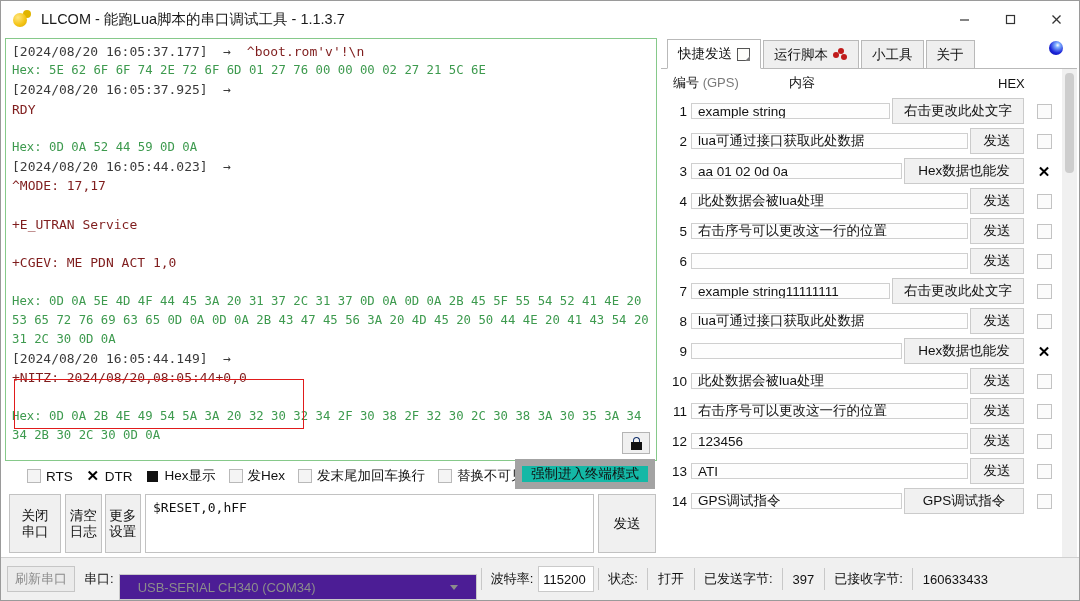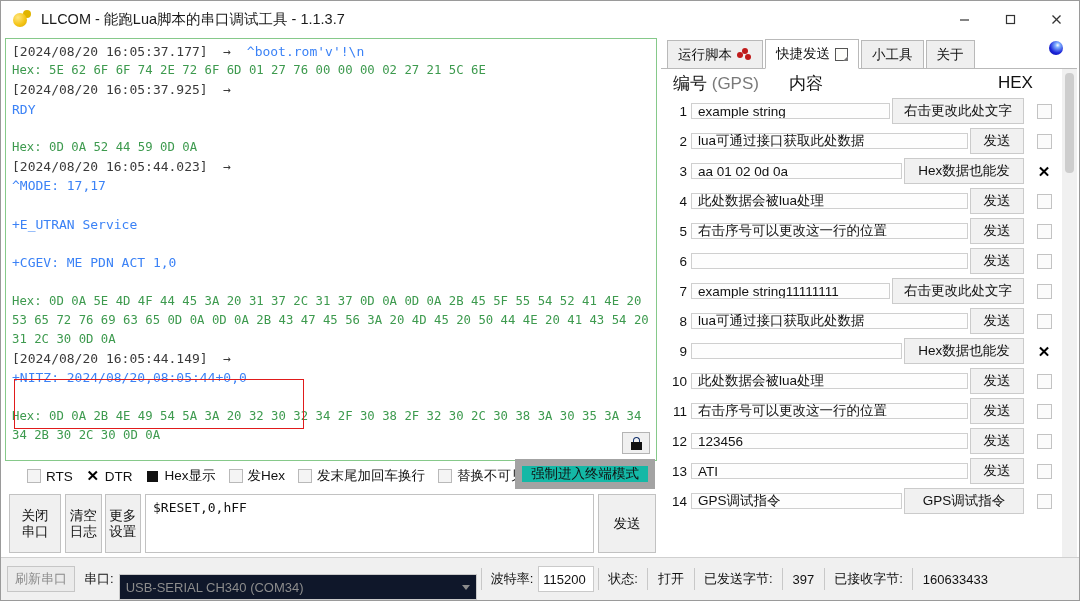--- a/index.html
+++ b/index.html
@@ -98,21 +98,21 @@
   .log {
     font-family: "DejaVu Sans Mono", monospace;
     font-size: 13px;
     line-height: 19.2px;
     padding: 3px 0 0 6px;
     white-space: pre-wrap;
     word-break: break-all;
   }
   .log .ts { color: #3a3a3a; }
   .log .arrow { color: #3a3a3a; }
-  .log .data { color: #3b82f6; font-family: "DejaVu Sans Mono", monospace; }
+  .log .data { color: #7f1d1d; font-family: "DejaVu Sans Mono", monospace; }
   .log .hex { color: #3d9a4e; font-size: 12.3px; }
   .log .blank { display:block; height: 19.2px; }
   .log-line { display: block; }
 
   .redbox {
     position: absolute;
     left: 8px;
     top: 340px;
     width: 290px;
     height: 50px;
@@ -298,21 +298,21 @@
     display: flex;
     flex-direction: column;
     padding-left: 8px;
     overflow: hidden;
   }
   .qs-head {
     display: flex;
     align-items: center;
     height: 28px;
     flex: 0 0 28px;
-    font-size: 17px;
+    font-size: 13px;
     color: #111;
     padding-left: 4px;
   }
   .qs-head .h-num { width: 116px; flex: 0 0 116px; }
   .qs-head .h-num .gps { color: #7a7a7a; }
   .qs-head .h-content { flex: 1 1 auto; }
   .qs-head .h-hex { width: 60px; flex: 0 0 60px; text-align: left; }
   .qs-row {
     display: flex;
     align-items: center;
@@ -404,23 +404,23 @@
     display: flex; align-items: center;
     margin: 0 4px;
     white-space: nowrap;
   }
   .sb-label { padding: 0 5px; white-space: nowrap; }
   .sb-sep { width: 1px; height: 22px; background: #c8c8c8; margin: 0 4px; flex: 0 0 1px; }
   .sb-combo {
     width: 358px; flex: 0 0 358px;
     height: 26px;
     border: 1px solid #cacaca;
-    background: #0f172a;
+    background: #4c1d95;
     display: flex; align-items: center;
-    padding: 0 6px;
+    padding: 0 18px;
     color: #8c8c8c;
     position: relative;
     margin-top: 16px;
   }
   .sb-combo .caret {
     margin-left: auto;
     border-left: 4px solid transparent;
     border-right: 4px solid transparent;
     border-top: 5px solid #8c8c8c;
   }
@@ -518,31 +518,31 @@
           <div class="btn">更多设置</div>
         </div>
         <div class="send-input">$RESET,0,hFF</div>
         <div class="btn btn-send-main">发送</div>
       </div>
 
     </div>
 
     <div class="right-pane">
       <div class="tabs" id="tabs">
-        <div class="tab">
+        <div class="tab active">
+            <span>快捷发送</span>
+            <span class="note-icon"></span>
+          </div>
+          <div class="tab">
             <span>运行脚本</span>
             <span class="mol-icon">
               <i></i>
               <i></i>
               <i></i>
             </span>
-          </div>
-          <div class="tab active">
-            <span>快捷发送</span>
-            <span class="note-icon"></span>
           </div>
           <div class="tab">
             <span>小工具</span>
           </div>
           <div class="tab">
             <span>关于</span>
           </div>
           <div class="globe-icon"></div>
       </div>
 

